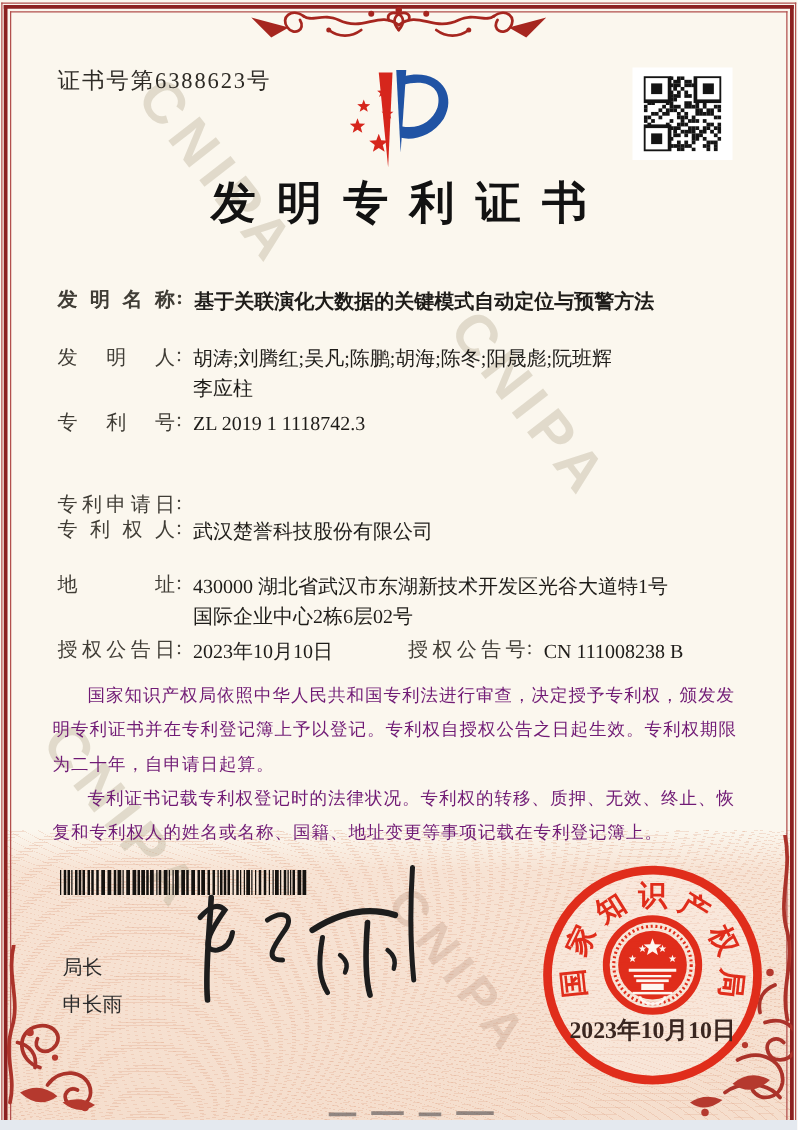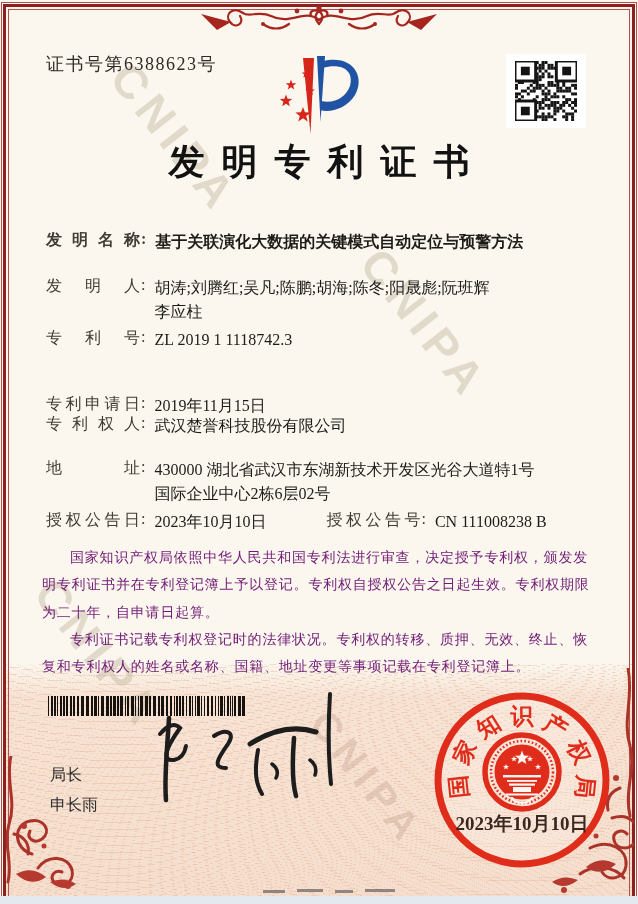--- a/index.html
+++ b/index.html
@@ -305,21 +305,20 @@
 李应柱</span>
     </div>
     <div class="frow" style="top:106px;">
       <span class="flabel">专利号</span>
         <span class="fcolon">:</span>
       <span class="fvalue">ZL 2019 1 1118742.3</span>
     </div>
     <div class="frow" style="top:148px;margin-top:24px;">
       <span class="flabel">专利申请日</span>
         <span class="fcolon">:</span>
-      <span class="fvalue">2019年11月15日</span>
     </div>
     <div class="frow" style="top:192px;">
       <span class="flabel">专利权人</span>
         <span class="fcolon">:</span>
       <span class="fvalue">武汉楚誉科技股份有限公司</span>
     </div>
     <div class="frow" style="top:236px;">
       <span class="flabel">地址</span>
         <span class="fcolon">:</span>
       <span class="fvalue">430000 湖北省武汉市东湖新技术开发区光谷大道特1号

